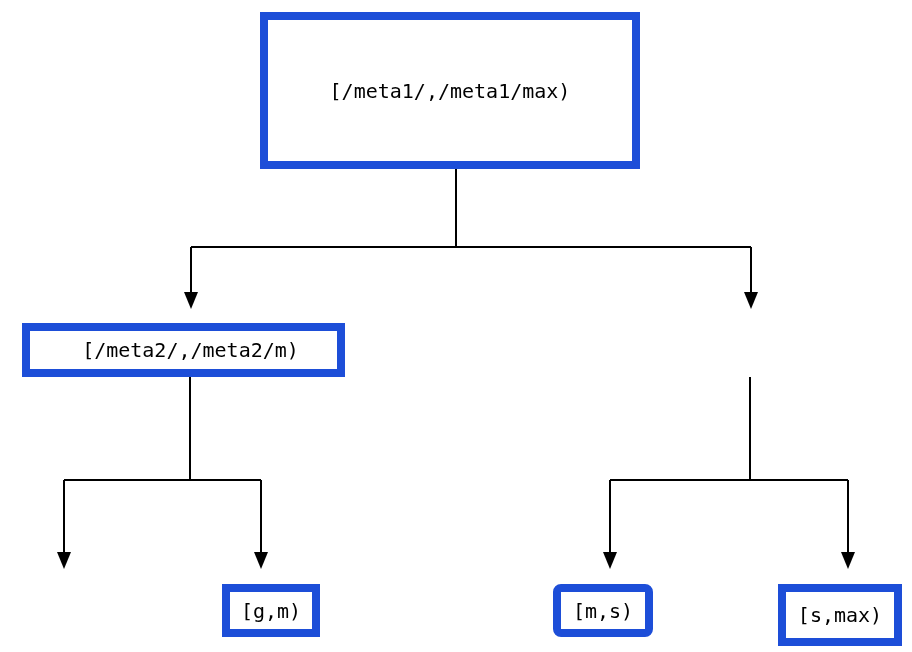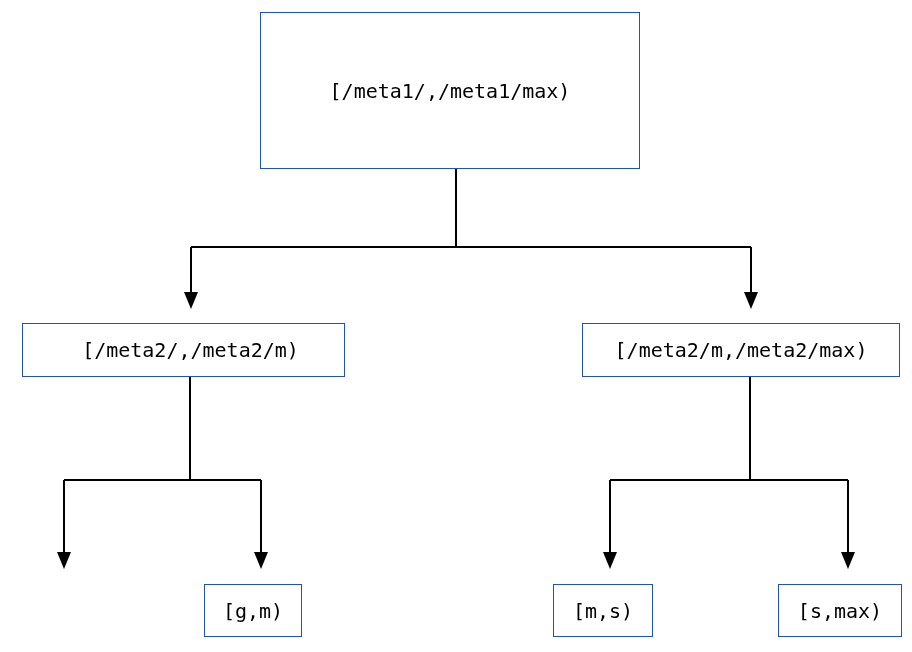--- a/index.html
+++ b/index.html
@@ -18,37 +18,37 @@
   .edges {
     position: absolute;
     left: 0;
     top: 0;
     width: 912px;
     height: 652px;
   }
   .node {
     position: absolute;
     box-sizing: border-box;
-    border: 1px solid #1d4ed8;
+    border: 8px solid #1d4ed8;
     background: #ffffff;
     display: flex;
     align-items: center;
     justify-content: center;
     font-size: 20px;
     line-height: 1;
     color: #000000;
     white-space: nowrap;
   }
   #node-root   { left: 260px; top: 12px;  width: 380px; height: 157px; }
   #node-left   { left: 22px;  top: 323px; width: 323px; height: 54px; padding-left: 14px; }
   #node-right  { left: 582px; top: 323px; width: 318px; height: 54px; }
   #node-leaf1  { left: 8px;   top: 584px; width: 100px; height: 53px; }
-  #node-leaf2  { left: 204px; top: 584px; width: 98px;  height: 53px; text-align: right; }
-  #node-leaf3  { left: 553px; top: 584px; width: 100px; height: 53px; }
-  #node-leaf4  { left: 778px; top: 584px; width: 124px; height: 53px; }
+  #node-leaf2  { left: 222px; top: 584px; width: 98px;  height: 53px; text-align: right; }
+  #node-leaf3  { left: 553px; top: 584px; width: 100px; height: 53px; border-radius: 8px; }
+  #node-leaf4  { left: 778px; top: 584px; width: 124px; height: 62px; }
   .edge-line {
     fill: none;
     stroke: #000000;
     stroke-width: 2;
   }
   .arrowhead {
     fill: #000000;
     stroke: none;
   }
 </style>
@@ -73,23 +73,20 @@
   </svg>
 
   <div class="node" id="node-root">
     <span>[/meta1/,/meta1/max)</span>
   </div>
 
   <div class="node" id="node-left">
     <span>[/meta2/,/meta2/m)</span>
   </div>
 
-  <div class="node" id="node-right">
-    <span>[/meta2/m,/meta2/max)</span>
-  </div>
 
 
   <div class="node" id="node-leaf2">
     <span>[g,m)</span>
   </div>
 
   <div class="node" id="node-leaf3">
     <span>[m,s)</span>
   </div>
 

